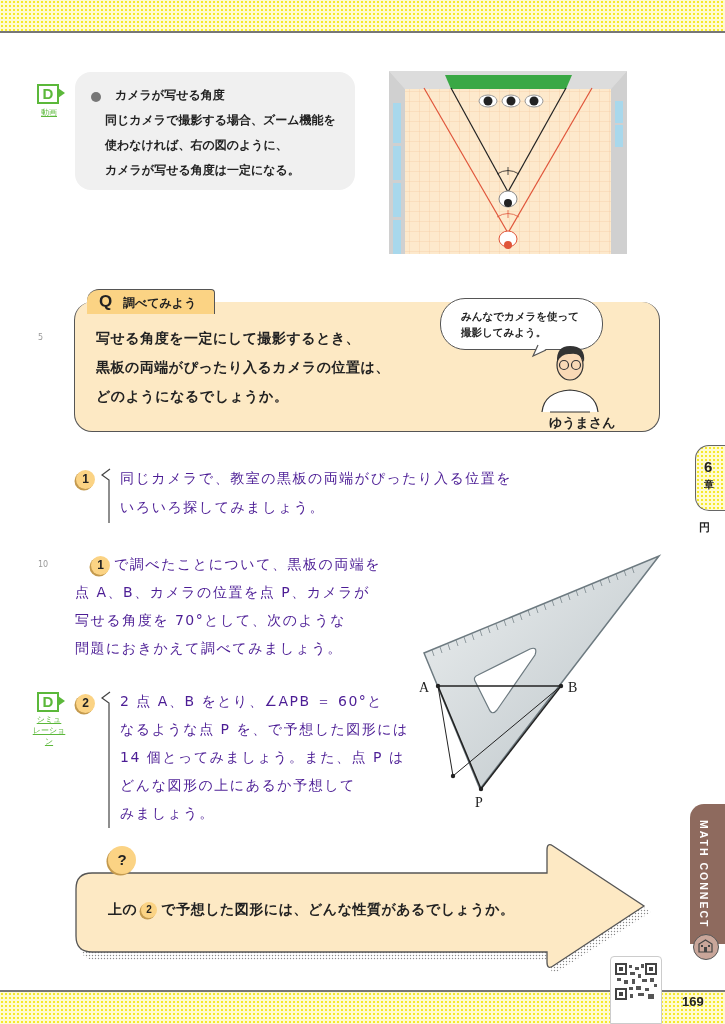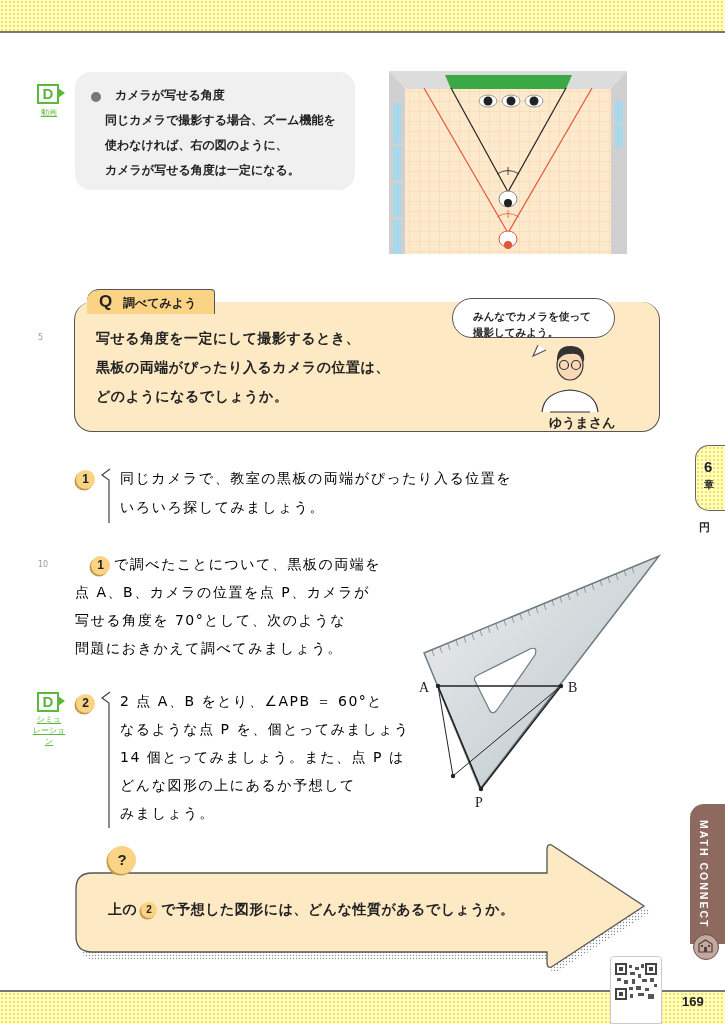--- a/index.html
+++ b/index.html
@@ -30,28 +30,28 @@
   
   .classroom { position: absolute; left: 389px; top: 71px; width: 238px; height: 183px; background: #e8e8e8; overflow: hidden; }
 
   
   .qbox { position: absolute; left: 74px; top: 302px; width: 586px; height: 130px; background: #fde9c4; border-radius: 18px; border-left: 1.5px solid #555; border-bottom: 1.5px solid #555; border-right: 1.5px solid #555; }
   .qtab { position: absolute; left: 87px; top: 289px; width: 128px; height: 25px; background: #fbd384; border-radius: 12px 4px 0 0; border-top: 1px solid #555; border-right: 1px solid #555; }
   .qtab .q { position: absolute; left: 12px; top: 2px; font-family: "Liberation Sans", sans-serif; font-weight: bold; font-size: 17px; }
   .qtab .t { position: absolute; left: 36px; top: 5px; font-size: 12px; font-weight: bold; }
   .qtext { position: absolute; left: 96px; font-size: 14px; font-weight: bold; letter-spacing: 0.5px; }
 
-  .bubble { position: absolute; left: 452px; top: 298px; width: 163px; height: 40px; background: #fff; border: 1.5px solid #555; border-radius: 25px; }
+  .bubble { position: absolute; left: 440px; top: 298px; width: 163px; height: 52px; background: #fff; border: 1.5px solid #555; border-radius: 25px; }
   .bubble .l { position: absolute; left: 20px; font-size: 10.5px; font-weight: bold; }
 
   .linenum { position: absolute; font-size: 8px; color: #999; }
 
   .num-circle { position: absolute; width: 19px; height: 19px; border-radius: 50%; background: #fbd384; font-family: "Liberation Sans", sans-serif; font-weight: bold; font-size: 12px; text-align: center; line-height: 19px; box-shadow: -1.5px 1.5px 0 #c49a4e; }
 
-  .body-text { position: absolute; font-size: 14px; letter-spacing: 1.5px; color: #000000; }
+  .body-text { position: absolute; font-size: 14px; letter-spacing: 1.5px; color: #4c1d95; }
 
   
   .chapter-tab { position: absolute; left: 695px; top: 445px; width: 30px; height: 66px; border: 1.5px solid #666; border-right: none; border-radius: 14px 0 0 14px; }
   .math-connect { position: absolute; left: 690px; top: 804px; width: 35px; height: 140px; background: #8e6a5e; border-radius: 14px 0 0 0; }
   .math-connect .txt { position: absolute; left: 8px; top: 16px; writing-mode: vertical-rl; color: #fff; font-family: "Liberation Sans", sans-serif; font-weight: bold; font-size: 10.5px; letter-spacing: 2px; }
   .school-icon { position: absolute; left: 693px; top: 934px; width: 26px; height: 26px; border-radius: 50%; background: #c9a69a; border: 1.5px solid #555; }
 
   .qr { position: absolute; left: 610px; top: 956px; width: 52px; height: 68px; background: #fff; border: 1px solid #ccc; border-radius: 4px 4px 0 0; }
   .page-num { position: absolute; left: 682px; top: 994px; font-family: "Liberation Sans", sans-serif; font-weight: bold; font-size: 13px; }
 
@@ -165,21 +165,21 @@
 <div class="dbadge" style="left:37px; top:692px;"><span>D</span></div>
 <div class="dlabel" style="left:30px; top:714px; width:38px;">
   <div>シミュ</div>
   <div>レーション</div>
 </div>
 <div class="num-circle" style="left:76px; top:694px;">2</div>
 <svg class="abs" style="left:100px; top:690px;" width="12" height="138">
   <path d="M10 2 L2 8 L9 13 L9 138" fill="none" stroke="#444" stroke-width="1.2"></path>
 </svg>
 <div class="body-text" style="left:120px; top:693px;">2 点 A、B をとり、∠APB ＝ 60°と</div>
-<div class="body-text" style="left:120px; top:721px;">なるような点 P を、個とってみましょう</div>
+<div class="body-text" style="left:120px; top:721px;">なるような点 P を、で予想した図形には</div>
 <div class="body-text" style="left:120px; top:749px;">14 個とってみましょう。また、点 P は</div>
 <div class="body-text" style="left:120px; top:777px;">どんな図形の上にあるか予想して</div>
 <div class="body-text" style="left:120px; top:805px;">みましょう。</div>
 
 <svg class="abs" style="left:410px; top:550px;" width="260" height="270">
   <defs>
     <linearGradient id="sq" x1="0" y1="0" x2="1" y2="1">
       <stop offset="0" stop-color="#eceff0"></stop>
       <stop offset="1" stop-color="#b9c2c6"></stop>
     </linearGradient>

